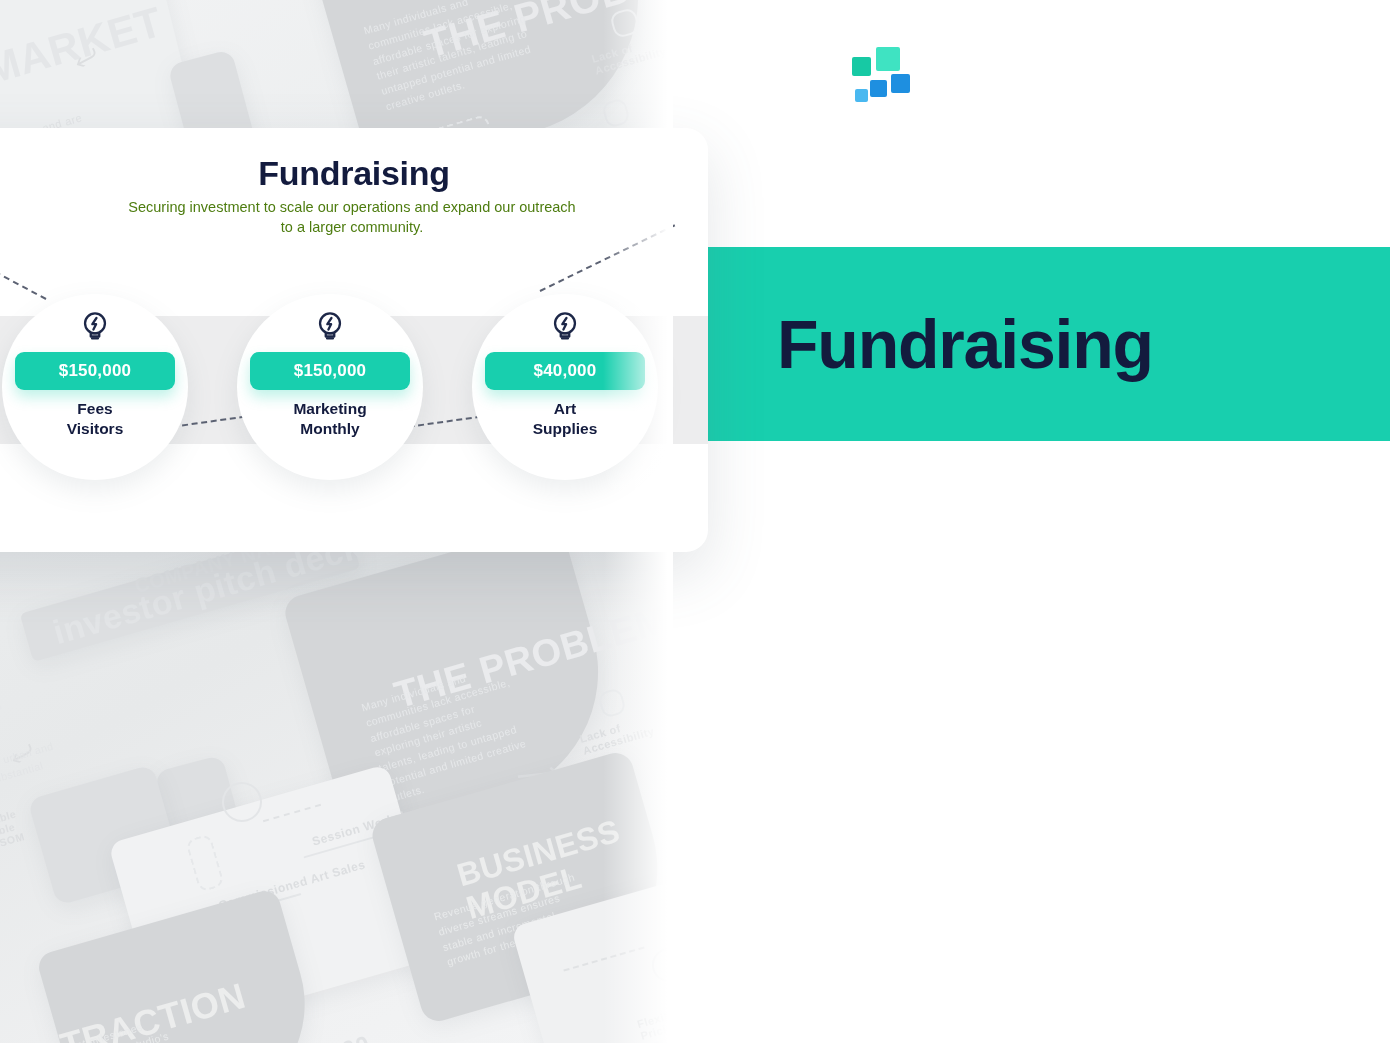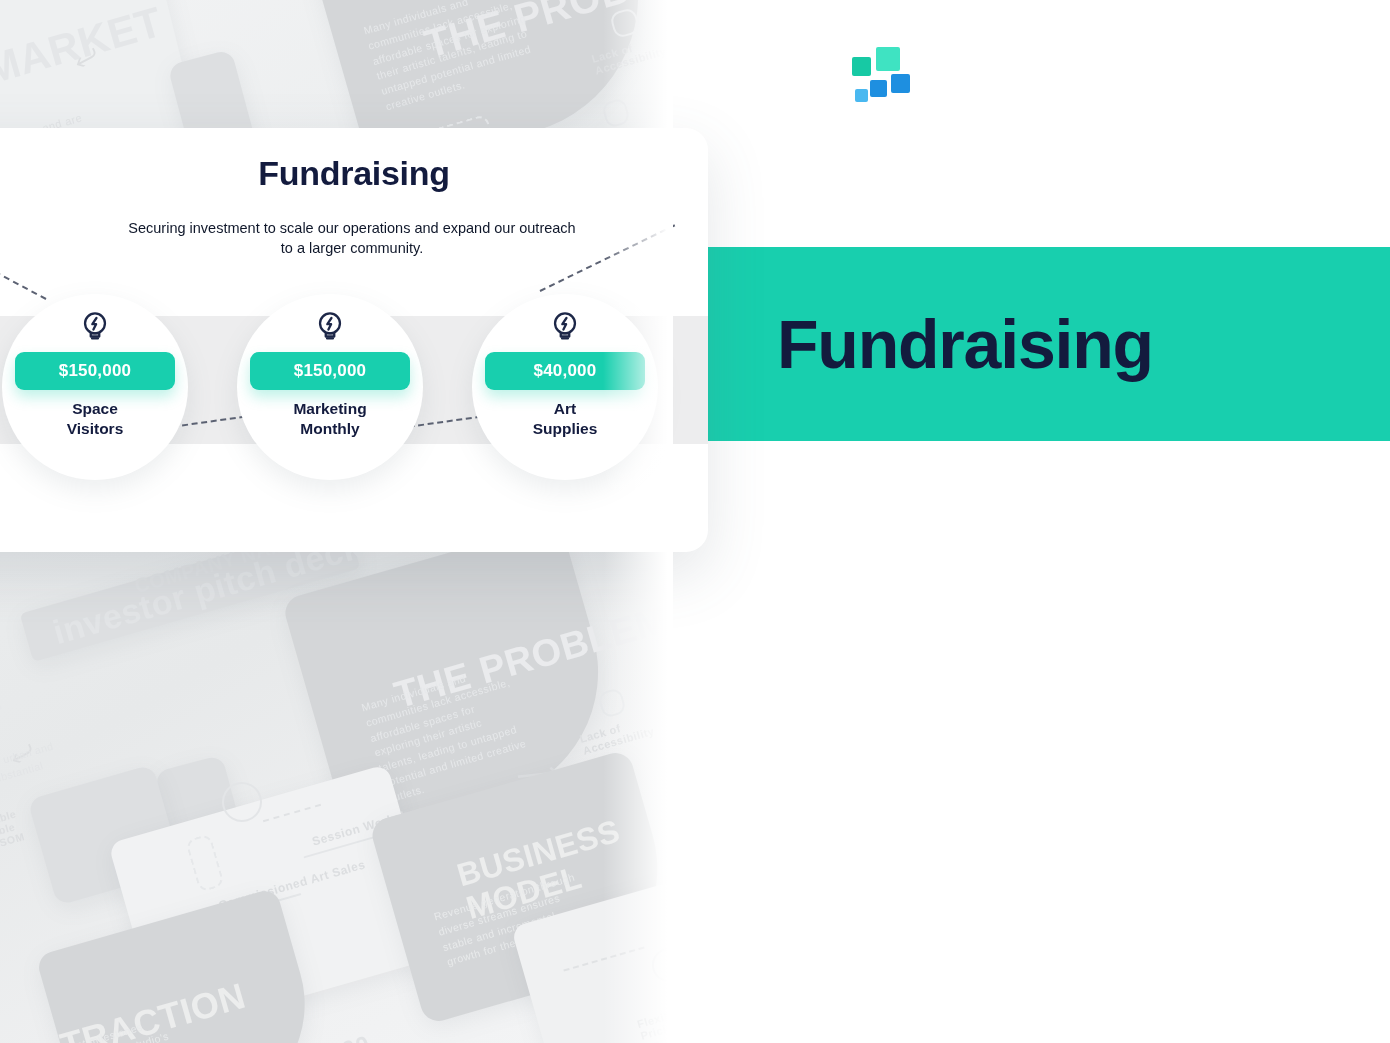--- a/index.html
+++ b/index.html
@@ -69,22 +69,22 @@
     box-shadow:0 22px 60px rgba(90,100,115,.16);
     overflow:hidden;
     z-index:30;
   }
   .card-head{ padding:26px 30px 0 30px; text-align:center; }
   .card-title{
     font-size:34px; font-weight:700; color:#131b3e; letter-spacing:-.3px;
     margin-left:120px;
   }
   .card-sub{
-    margin:26px auto 0 auto; max-width:460px;
-    font-size:14.5px; line-height:1.35; color:#0f172a; font-weight:400;
+    margin:5px auto 0 auto; max-width:460px;
+    font-size:14.5px; line-height:1.35; color:#4d7c0f; font-weight:400;
     margin-left:auto; margin-right:auto;
     transform:translateX(58px);
   }
   .card-stage{
     position:absolute; left:0; right:0; top:158px; bottom:0;
   }
   .stage-band{
     position:absolute; left:0; right:0; top:30px; height:128px;
     background:#ededee;
   }
@@ -257,21 +257,21 @@
           <span class="bulb">
             <svg viewBox="0 0 24 28" width="30" height="34" fill="none" stroke="#1d2748" stroke-width="1.9" stroke-linecap="round" stroke-linejoin="round">
               <circle cx="12" cy="11" r="8.2"></circle>
               <path d="M8.5 19.2 h7 v2.6 h-7 z"></path>
               <path d="M9.6 23.4 h4.8"></path>
               <path d="M13.2 6.6 l-3.4 5.1 h3.1 l-2.2 4.4"></path>
             </svg>
           </span>
           <div class="pill">$150,000</div>
           <div class="node-label">
-            <span>Space</span><br>
+            <span>Fees</span><br>
             <span>Visitors</span>
           </div>
         </div>
 
         <div class="node" style="left:357px;">
           <span class="bulb">
             <svg viewBox="0 0 24 28" width="30" height="34" fill="none" stroke="#1d2748" stroke-width="1.9" stroke-linecap="round" stroke-linejoin="round">
               <circle cx="12" cy="11" r="8.2"></circle>
               <path d="M8.5 19.2 h7 v2.6 h-7 z"></path>
               <path d="M9.6 23.4 h4.8"></path>

